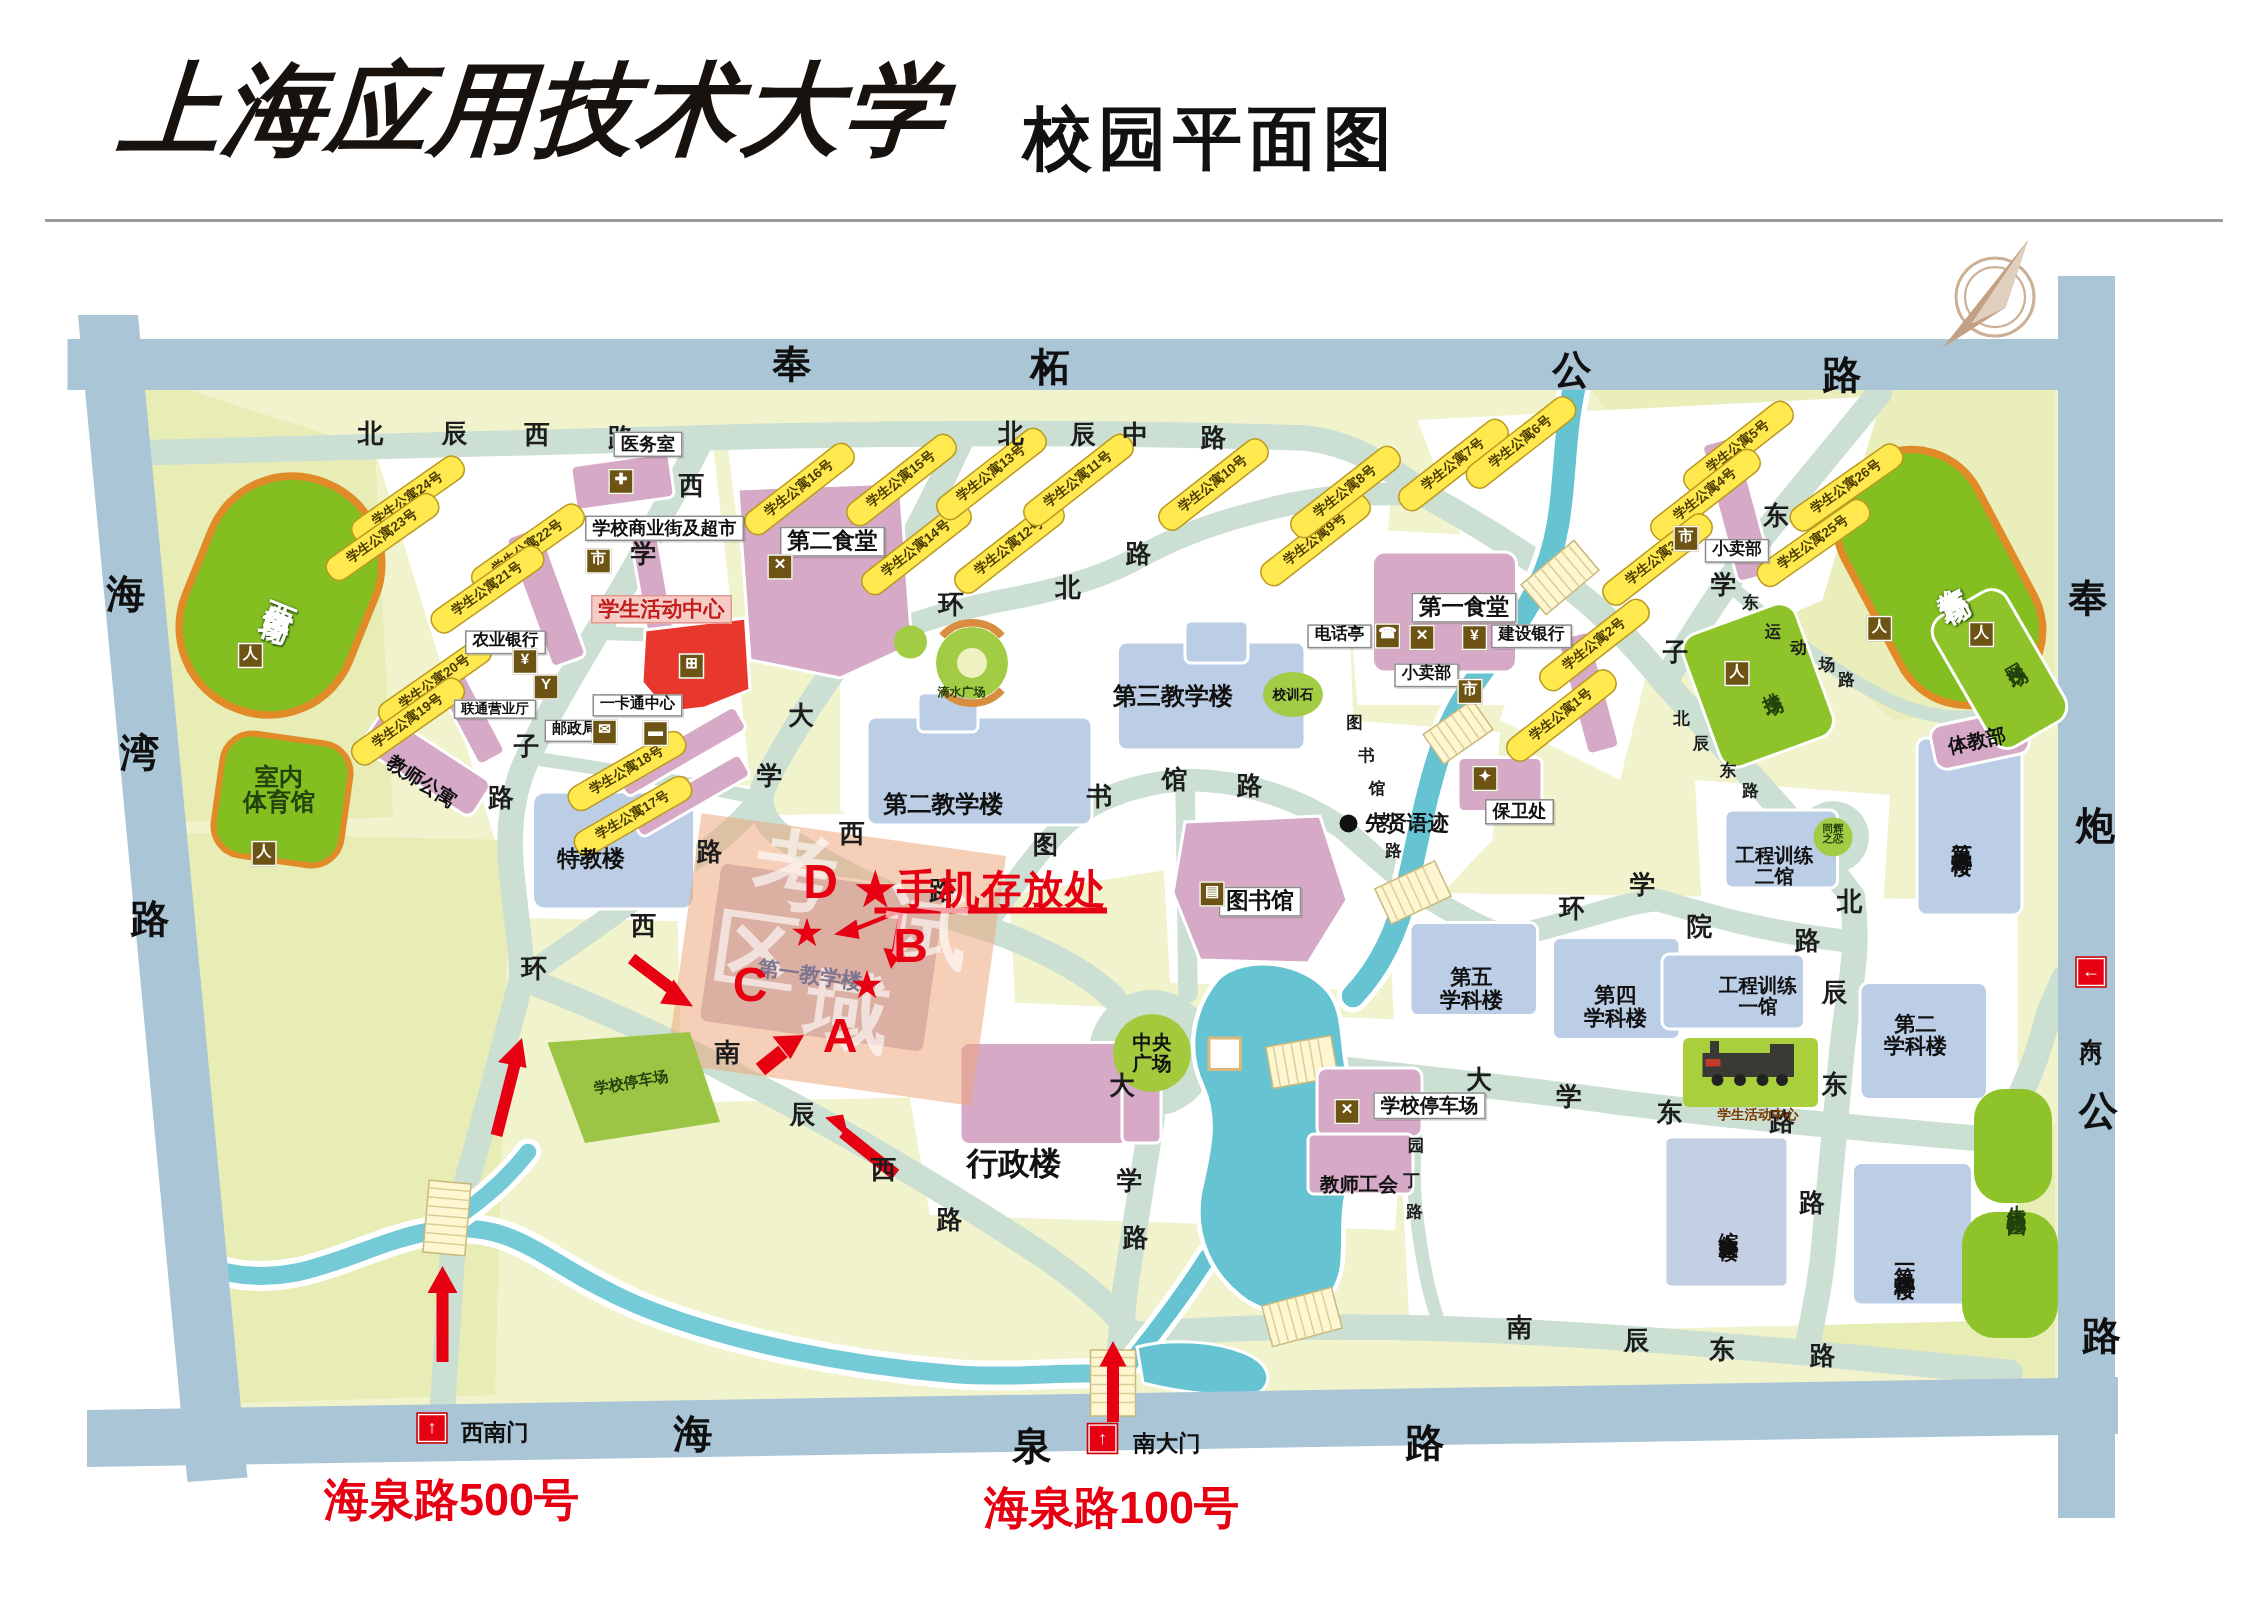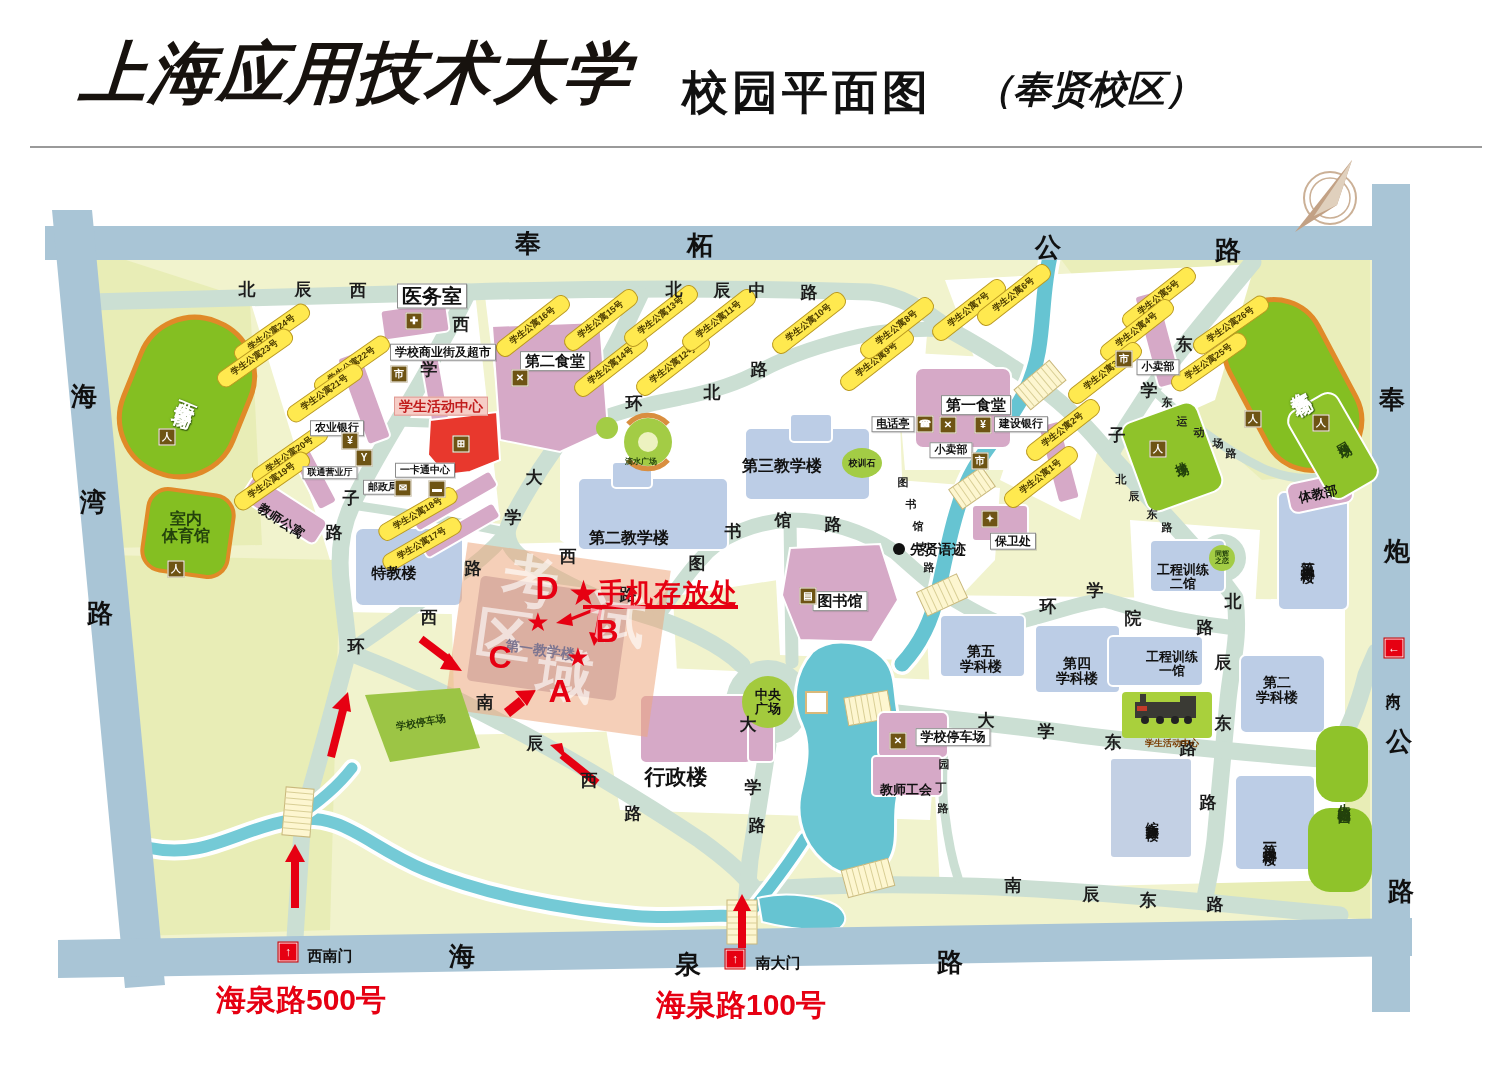--- a/index.html
+++ b/index.html
@@ -39,21 +39,20 @@
   #addr-s{left:656px;top:985px;font-size:30px;}
   svg{position:absolute;left:0;top:0;z-index:10;}
 </style>
 </head>
 <body>
 
 <div id="stage">
 
   <div id="hdr-univ">上海应用技术大学</div>
   <div id="hdr-title">校园平面图</div>
-  <div id="hdr-campus">（奉贤校区）</div>
   <div id="hdr-line"></div>
 
   <svg width="1512" height="1080" viewBox="0 0 1512 1080">
 
     <polygon points="90,246 1372,240 1372,924 135,942" fill="#f1f3cd"></polygon>
     <polygon points="105,555 340,560 330,930 140,936" fill="#e8edb6"></polygon>
     <polygon points="95,250 250,300 262,545 108,548" fill="#e8edb6"></polygon>
     <polygon points="1060,258 1370,246 1370,470 1262,480 1150,380" fill="#eaeeba"></polygon>
     <polygon points="1215,760 1370,750 1370,920 1212,905" fill="#e8edb6"></polygon>
     <polygon points="950,742 1100,752 1095,872 960,872" fill="#ecefbe"></polygon>
@@ -341,21 +340,21 @@
       <div class="rc" style="left: 923px; top: 547px; position: absolute; transform: translate(-50%, -50%); font-size: 11px;">支</div>
       <div class="rc" style="left: 929px; top: 567px; position: absolute; transform: translate(-50%, -50%); font-size: 11px;">路</div>
       <div class="rc" style="left: 944px; top: 764px; position: absolute; transform: translate(-50%, -50%); font-size: 11px;">园</div>
       <div class="rc" style="left: 941px; top: 787px; position: absolute; transform: translate(-50%, -50%); font-size: 11px;">丁</div>
       <div class="rc" style="left: 943px; top: 808px; position: absolute; transform: translate(-50%, -50%); font-size: 11px;">路</div>
       <div class="rc" style="left: 1167px; top: 402px; position: absolute; transform: translate(-50%, -50%); font-size: 11px;">东</div>
       <div class="rc" style="left: 1182px; top: 421px; position: absolute; transform: translate(-50%, -50%); font-size: 11px;">运</div>
       <div class="rc" style="left: 1199px; top: 432px; position: absolute; transform: translate(-50%, -50%); font-size: 11px;">动</div>
       <div class="rc" style="left: 1218px; top: 443px; position: absolute; transform: translate(-50%, -50%); font-size: 11px;">场</div>
       <div class="rc" style="left: 1231px; top: 453px; position: absolute; transform: translate(-50%, -50%); font-size: 11px;">路</div>
-      <div class="lbl box" style="left: 432px; top: 296px; position: absolute; transform: translate(-50%, -50%); font-size: 20px;">医务室</div>
+      <div class="lbl box" style="left: 432px; top: 296px; position: absolute; transform: translate(-50%, -50%); font-size: 12px;">医务室</div>
       <div class="lbl box" style="left: 443px; top: 352px; position: absolute; transform: translate(-50%, -50%); font-size: 12px;">学校商业街及超市</div>
       <div class="lbl box" style="left: 555px; top: 361px; position: absolute; transform: translate(-50%, -50%); font-size: 15px;">第二食堂</div>
       <div class="lbl pinkbox" style="left: 441px; top: 406px; position: absolute; transform: translate(-50%, -50%); font-size: 14px;">学生活动中心</div>
       <div class="lbl box" style="left: 337px; top: 428px; position: absolute; transform: translate(-50%, -50%); font-size: 11px;">农业银行</div>
       <div class="lbl box" style="left: 330px; top: 473px; position: absolute; transform: translate(-50%, -50%); font-size: 9px;">联通营业厅</div>
       <div class="lbl box" style="left: 425px; top: 470px; position: absolute; transform: translate(-50%, -50%); font-size: 10px;">一卡通中心</div>
       <div class="lbl box" style="left: 383px; top: 487px; position: absolute; transform: translate(-50%, -50%); font-size: 10px;">邮政局</div>
       <div class="lbl plain" style="left: 281px; top: 521px; position: absolute; transform: translate(-50%, -50%) rotate(33deg); font-size: 13px;">教师公寓</div>
       <div class="lbl plain" style="left: 394px; top: 573px; position: absolute; transform: translate(-50%, -50%); font-size: 15px;">特教楼</div>
       <div class="lbl plain dk" style="left: 186px; top: 528px; position: absolute; transform: translate(-50%, -50%); font-size: 16px;">室内
@@ -372,21 +371,21 @@
 之恋</div>
       <div class="lbl plain" style="left: 768px; top: 702px; position: absolute; transform: translate(-50%, -50%); font-size: 13px;">中央
 广场</div>
       <div class="lbl plain" style="left: 782px; top: 466px; position: absolute; transform: translate(-50%, -50%); font-size: 16px;">第三教学楼</div>
       <div class="lbl plain" style="left: 629px; top: 538px; position: absolute; transform: translate(-50%, -50%); font-size: 16px;">第二教学楼</div>
       <div class="lbl plain gray" style="left: 540px; top: 650px; position: absolute; transform: translate(-50%, -50%) rotate(8deg); font-size: 14px;">第一教学楼</div>
       <div class="lbl plain" style="left: 676px; top: 777px; position: absolute; transform: translate(-50%, -50%); font-size: 21px;">行政楼</div>
       <div class="lbl box" style="left: 840px; top: 601px; position: absolute; transform: translate(-50%, -50%); font-size: 15px;">图书馆</div>
       <div class="lbl box" style="left: 1013px; top: 541px; position: absolute; transform: translate(-50%, -50%); font-size: 12px;">保卫处</div>
       <div class="lbl plain" style="left: 938px; top: 549px; position: absolute; transform: translate(-50%, -50%); font-size: 14px;">先贤语迹</div>
-      <div class="lbl box" style="left: 893px; top: 424px; position: absolute; transform: translate(-50%, -50%); font-size: 11px; text-decoration: underline;">电话亭</div>
+      <div class="lbl box" style="left: 893px; top: 424px; position: absolute; transform: translate(-50%, -50%); font-size: 11px;">电话亭</div>
       <div class="lbl box" style="left: 1021px; top: 424px; position: absolute; transform: translate(-50%, -50%); font-size: 11px;">建设银行</div>
       <div class="lbl box" style="left: 976px; top: 405px; position: absolute; transform: translate(-50%, -50%); font-size: 15px;">第一食堂</div>
       <div class="lbl box" style="left: 1158px; top: 367px; position: absolute; transform: translate(-50%, -50%); font-size: 11px;">小卖部</div>
       <div class="lbl box" style="left: 951px; top: 450px; position: absolute; transform: translate(-50%, -50%); font-size: 11px;">小卖部</div>
       <div class="lbl box" style="left: 953px; top: 737px; position: absolute; transform: translate(-50%, -50%); font-size: 13px;">学校停车场</div>
       <div class="lbl plain" style="left: 906px; top: 790px; position: absolute; transform: translate(-50%, -50%); font-size: 13px;">教师工会</div>
       <div class="lbl plain" style="left: 981px; top: 659px; position: absolute; transform: translate(-50%, -50%); font-size: 14px;">第五
 学科楼</div>
       <div class="lbl plain" style="left: 1077px; top: 671px; position: absolute; transform: translate(-50%, -50%); font-size: 14px;">第四
 学科楼</div>

